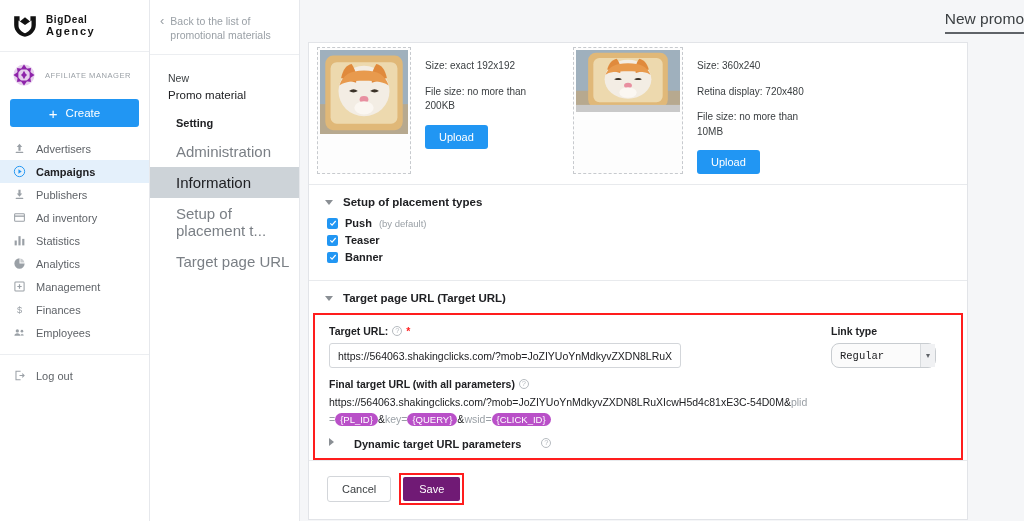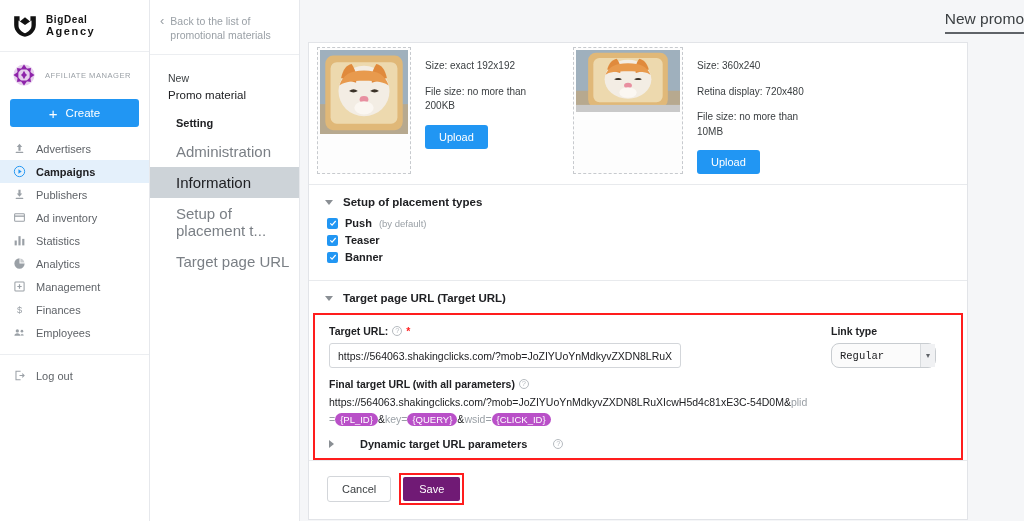--- a/index.html
+++ b/index.html
@@ -149,21 +149,21 @@
   .sel-arrow {
     position: absolute; right: 1px; top: 1px; width: 15px; height: 23px;
     background: #f0f1f3; border-left: 1px solid #d8dbde;
     display: flex; align-items: center; justify-content: center;
     font-size: 8px; color: #5f6368; pointer-events: none;
   }
   .final-lbl { font-size: 10.5px; font-weight: bold; color: #202124; margin: 10px 0 4px 0; display: flex; align-items: center; gap: 4px; }
   .final-url { font-size: 10.5px; color: #202124; line-height: 1.65; word-break: break-all; max-width: 480px; }
   .param { color: #9aa0a6; }
   .tok { background: #b950c8; color: #fff; border-radius: 8px; padding: 1px 5px; font-size: 9.5px; }
-  .dyn { display: flex; align-items: center; gap: 26px; margin-top: 9px; font-size: 11px; font-weight: bold; color: #202124; cursor: pointer; }
+  .dyn { display: flex; align-items: flex-start; gap: 20px; margin-top: 9px; font-size: 11px; font-weight: bold; color: #202124; cursor: pointer; }
 
   
   .footer { padding: 12px 0 14px 18px; display: flex; align-items: center; gap: 8px; }
   .btn-cancel {
     background: #fff; border: 1px solid #d3d6da; border-radius: 3px; color: #3c4043;
     font-size: 11px; font-family: inherit; padding: 6px 14px; cursor: pointer;
   }
   .save-hl { border: 2px solid #ff1d1d; padding: 2px; display: inline-flex; }
   .btn-save {
     background: #701a75; border: none; border-radius: 2px; color: #fff;

